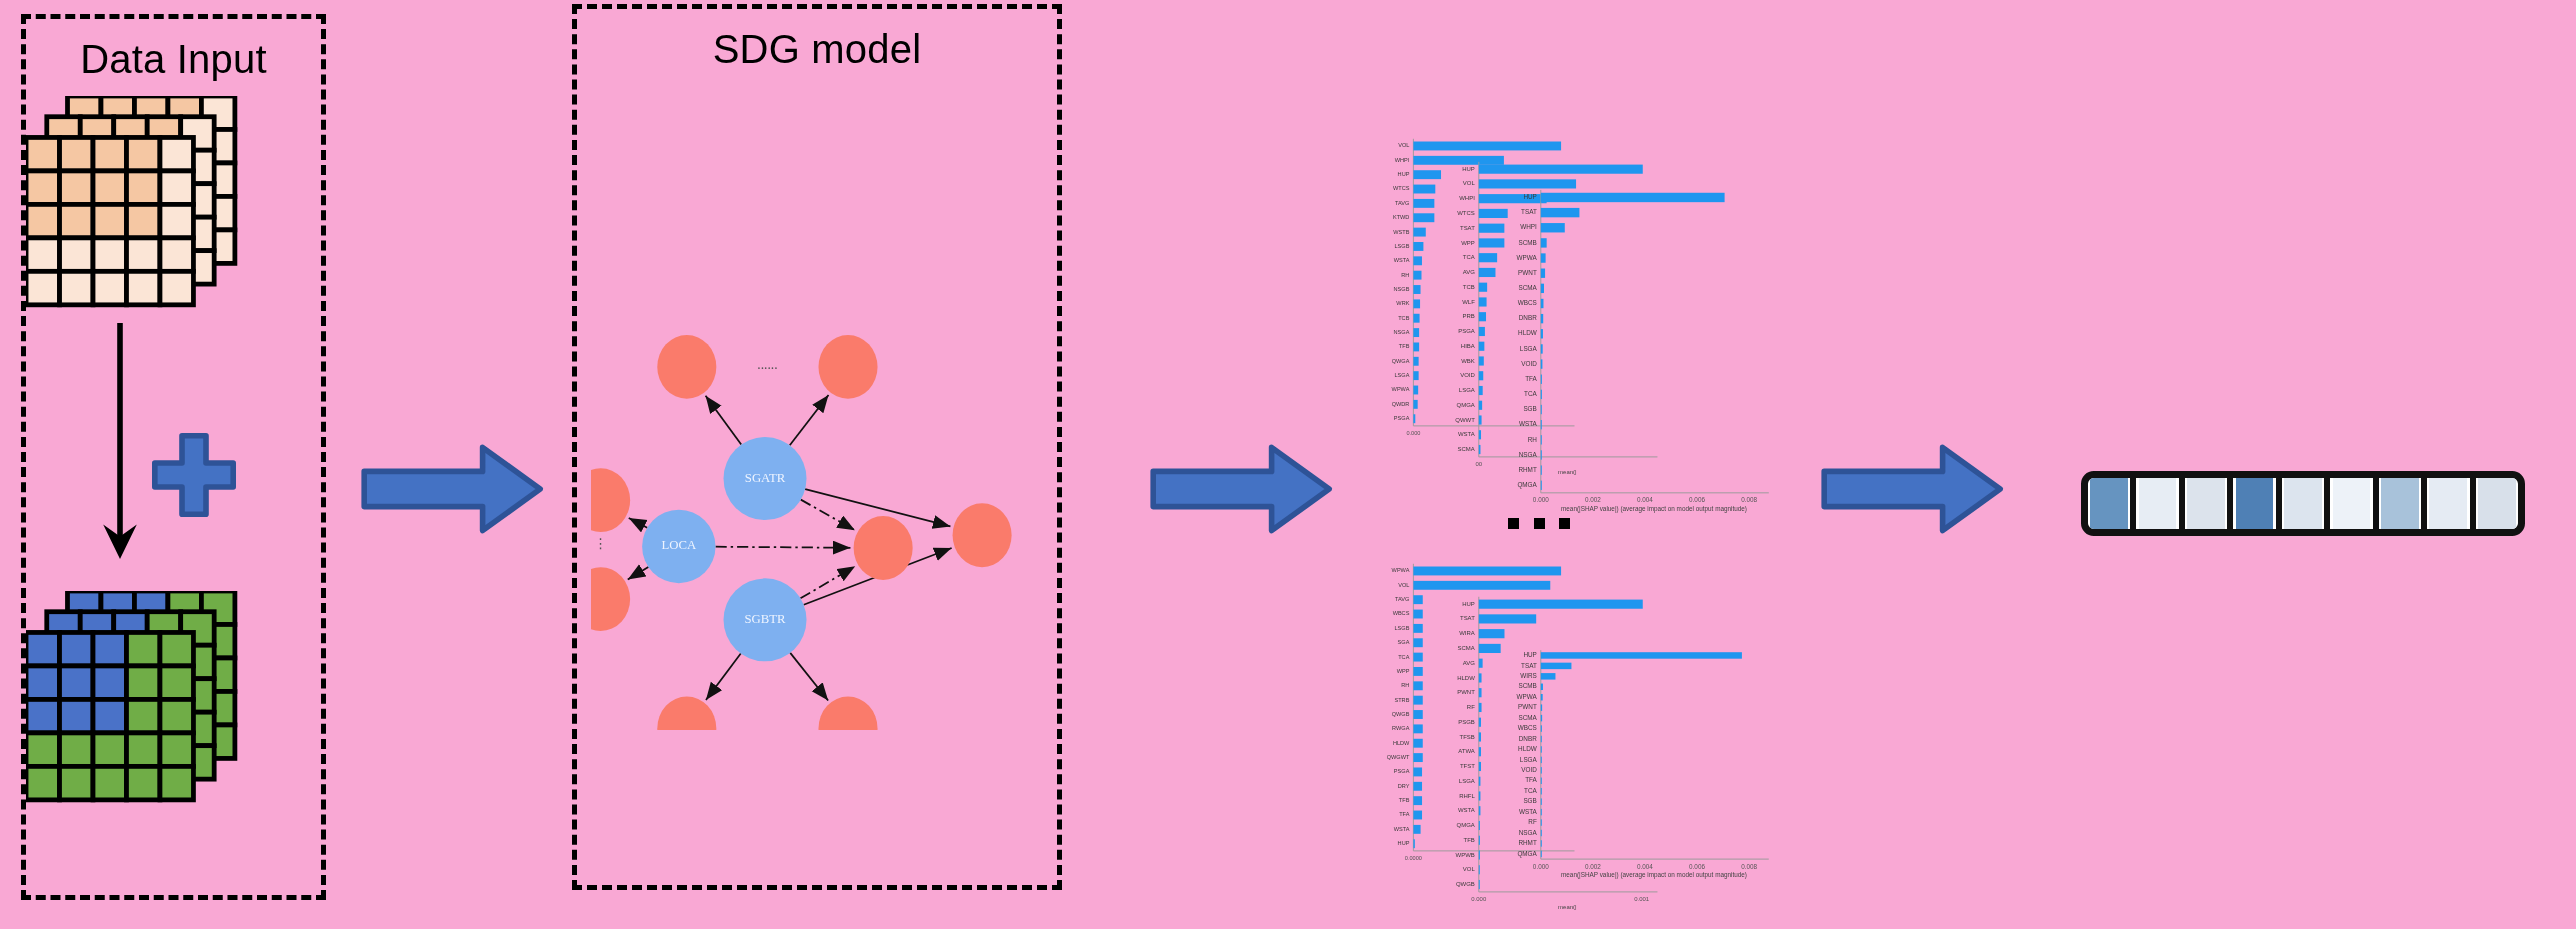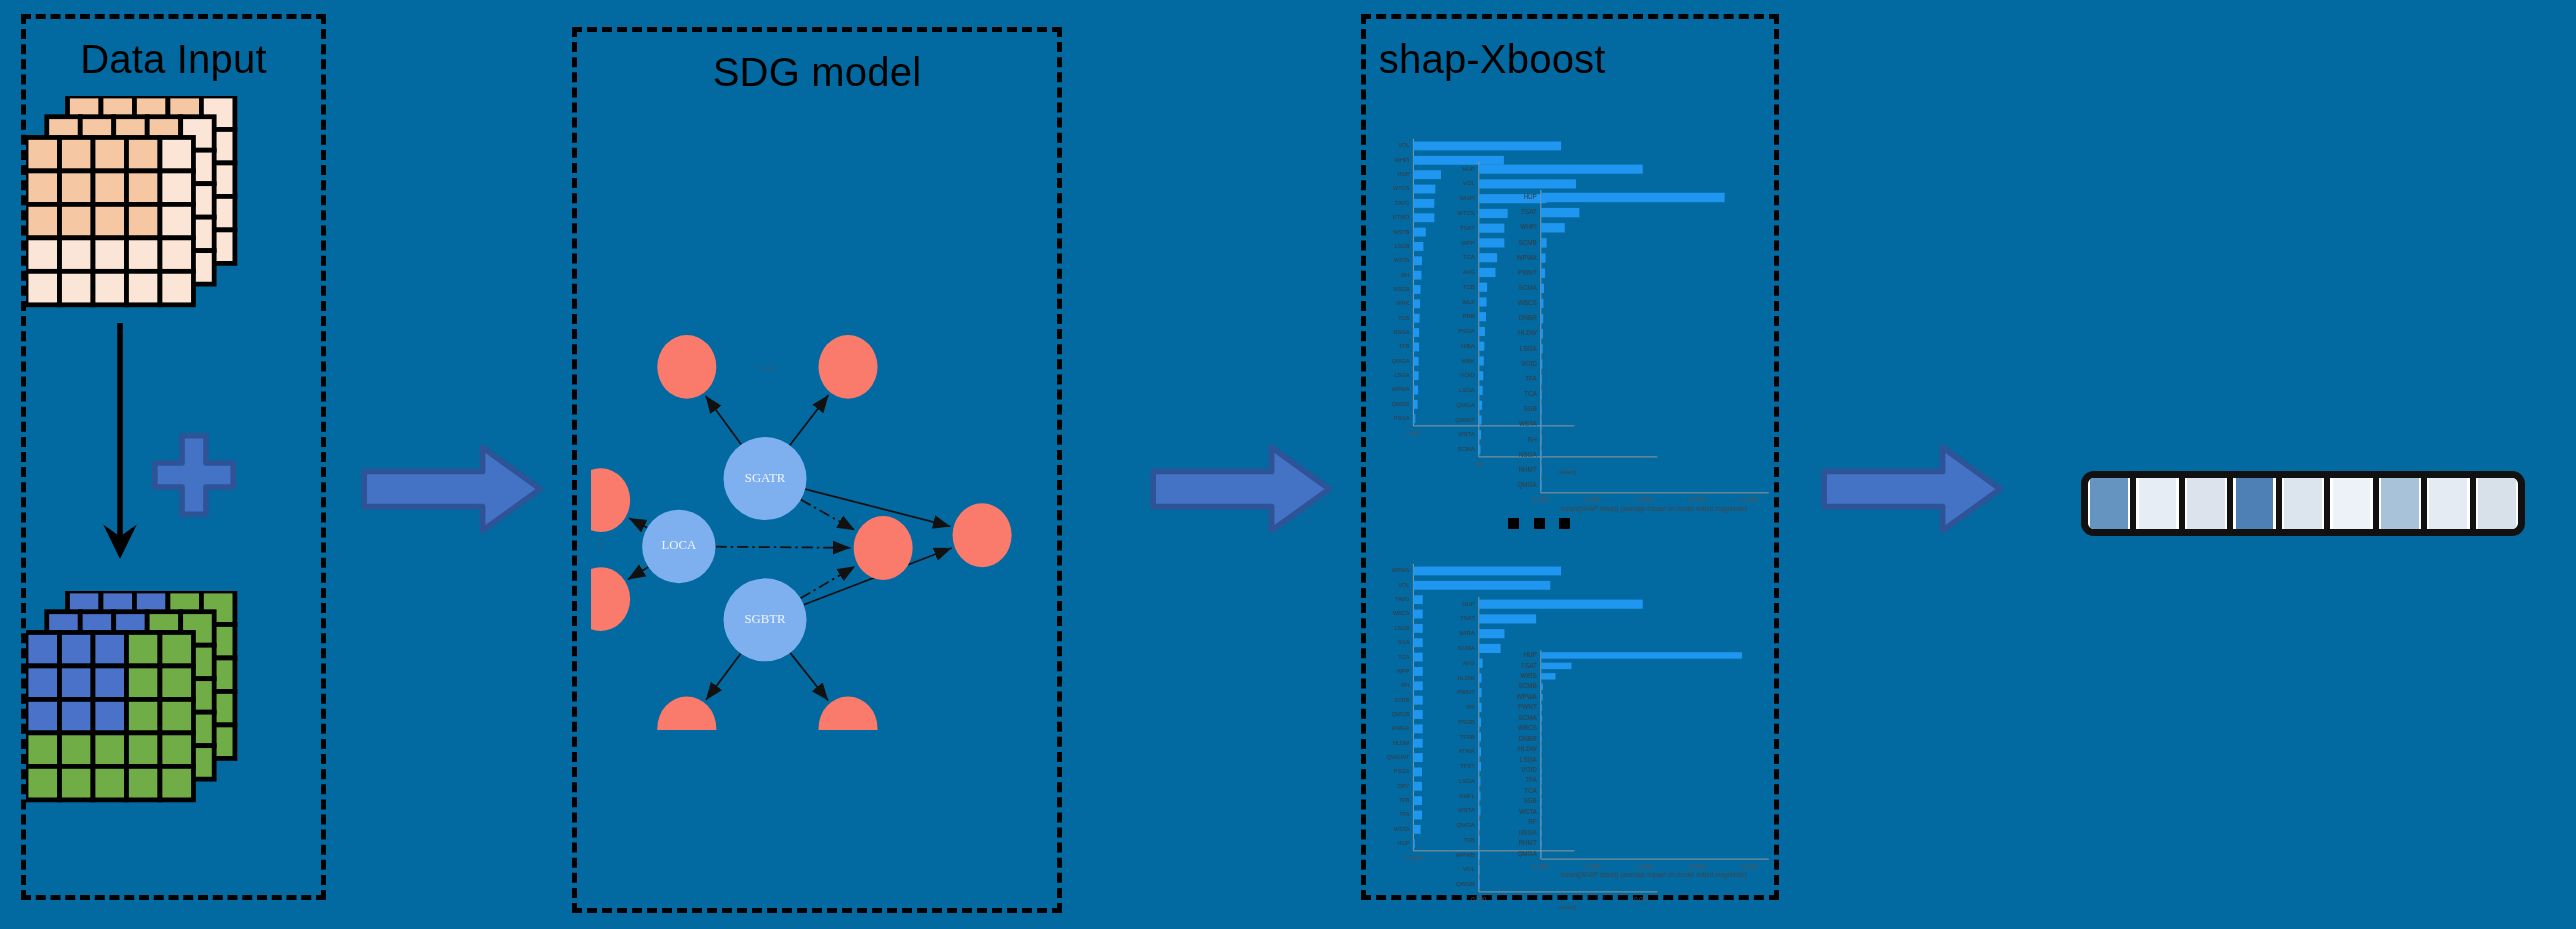--- a/index.html
+++ b/index.html
@@ -5,32 +5,32 @@
   * { box-sizing: border-box; }
   html, body {
     margin: 0; padding: 0;
     background: #ffffff;
     font-family: "Liberation Sans", sans-serif;
   }
   #stage {
     position: relative;
     width: 2576px;
     height: 929px;
-    background: #0369a1;
+    background: #f9a8d4;
     overflow: hidden;
   }
 
   
   .panel {
     position: absolute;
     border: 5.6px dashed #000000;
     background: transparent;
   }
   #panel-data-input   { left: 21px;   top: 14.4px; width: 305px;  height: 886px; }
-  #panel-sdg-model    { left: 572px;  top: 27px; width: 490px;  height: 886px; }
+  #panel-sdg-model    { left: 572px;  top: 4px; width: 490px;  height: 886px; }
   #panel-shap-xboost  { left: 1361px; top: 14.4px; width: 418px;  height: 886px; }
   #panel-output       { left: 2033px; top: 14.4px; width: 532px;  height: 886px; }
 
   .panel-title {
     position: absolute;
     width: 100%;
     text-align: center;
     font-size: 40px;
     color: #000000;
     font-family: "Liberation Sans", sans-serif;
@@ -351,23 +351,20 @@
       <text x="12" y="172" font-family="'Liberation Serif',serif" font-size="17" fill="#555" text-anchor="middle">⋮</text>
     </svg>
   </div>
 
   <div class="flow-arrow" style="left:1150px; top:441px;">
     <svg width="184" height="96" viewBox="0 0 230 120">
       <path d="M 4 38 L 152 38 L 152 8 L 224 60 L 152 112 L 152 82 L 4 82 Z" fill="#4472C4" stroke="#2E5397" stroke-width="7" stroke-linejoin="round"></path>
     </svg>
   </div>
 
-  <div class="panel" id="panel-shap-xboost">
-    <div class="panel-title">shap-Xboost</div>
-  </div>
 
   <div class="shap-chart" id="shap-top-1" style="left:1370px; top:134px;">
     <svg width="208" height="319" viewBox="0 0 260 400">
         <line x1="54" y1="6" x2="54" y2="366" class="axisline"></line>
         <rect x="54" y="9.42" width="185.18518518518516" height="11.16" class="bar"></rect>
         <text x="49" y="15" class="lbl" font-size="7">VOL</text>
         <rect x="54" y="27.42" width="113.5005973715651" height="11.16" class="bar"></rect>
         <text x="49" y="33" class="lbl" font-size="7">WHPI</text>
         <rect x="54" y="45.42" width="34.64755077658303" height="11.16" class="bar"></rect>
         <text x="49" y="51" class="lbl" font-size="7">HUP</text>

